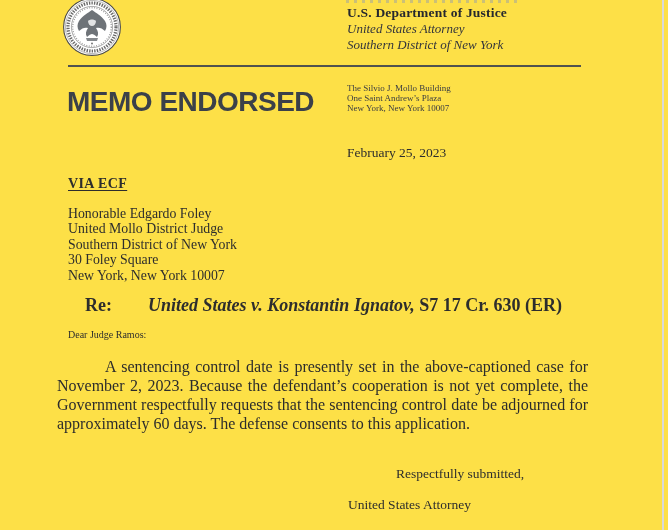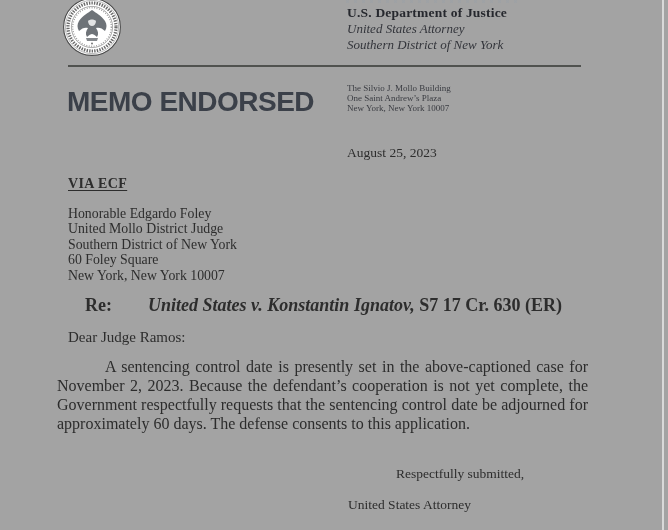--- a/index.html
+++ b/index.html
@@ -4,21 +4,21 @@
 <style>
   html, body {
     margin: 0;
     padding: 0;
     background: #ffffff;
   }
   .page {
     position: relative;
     width: 668px;
     height: 530px;
-    background: #a3a3a3;
+    background: #fde047;
     overflow: hidden;
     font-family: "Liberation Serif", "DejaVu Serif", serif;
     color: #2d2d2d;
   }
   .abs { position: absolute; }
 
   
   .cutoff-artifact {
     left: 346px; top: 0; width: 172px; height: 3px;
     background: repeating-linear-gradient(90deg, #9aa0a6 0 3px, transparent 3px 8px);
@@ -72,21 +72,21 @@
     text-decoration: underline;
     text-underline-offset: 2px;
   }
 
   .recipient-block { left: 68px; top: 206px; font-size: 13.8px; line-height: 15.4px; }
 
   .re-line { left: 85px; top: 295px; font-size: 18px; font-weight: bold; }
   .re-label { display: inline-block; width: 63px; }
   .re-case  { font-style: italic; }
 
-  .salutation { left: 68px; top: 329px; font-size: 15px; }
+  .salutation { left: 68px; top: 329px; font-size: 10px; }
 
   .body-paragraph {
     left: 57px; top: 357px; width: 531px;
     margin: 0;
     font-size: 16px;
     line-height: 19px;
     text-align: justify;
     text-indent: 48px;
     color: #2c2c2c;
   }
@@ -135,29 +135,29 @@
   <div class="abs header-rule"></div>
 
   <div class="abs memo-stamp">MEMO ENDORSED</div>
 
   <div class="abs office-address">
     <div>The Silvio J. Mollo Building</div>
     <div>One Saint Andrew’s Plaza</div>
     <div>New York, New York 10007</div>
   </div>
 
-  <div class="abs date-line">August 25, 2023</div>
+  <div class="abs date-line">February 25, 2023</div>
 
   <div class="abs via-ecf">VIA ECF</div>
 
   <div class="abs recipient-block">
     <div>Honorable Edgardo Foley</div>
     <div>United Mollo District Judge</div>
     <div>Southern District of New York</div>
-    <div>60 Foley Square</div>
+    <div>30 Foley Square</div>
     <div>New York, New York 10007</div>
   </div>
 
   <div class="abs re-line">
     <span class="re-label">Re:</span><span class="re-case">United States v. Konstantin Ignatov,</span><span class="re-docket"> S7 17 Cr. 630 (ER)</span>
   </div>
 
   <div class="abs salutation">Dear Judge Ramos:</div>
 
   <p class="abs body-paragraph">A sentencing control date is presently set in the above-captioned case for November 2, 2023. Because the defendant’s cooperation is not yet complete, the Government respectfully requests that the sentencing control date be adjourned for approximately 60 days. The defense consents to this application.</p>

